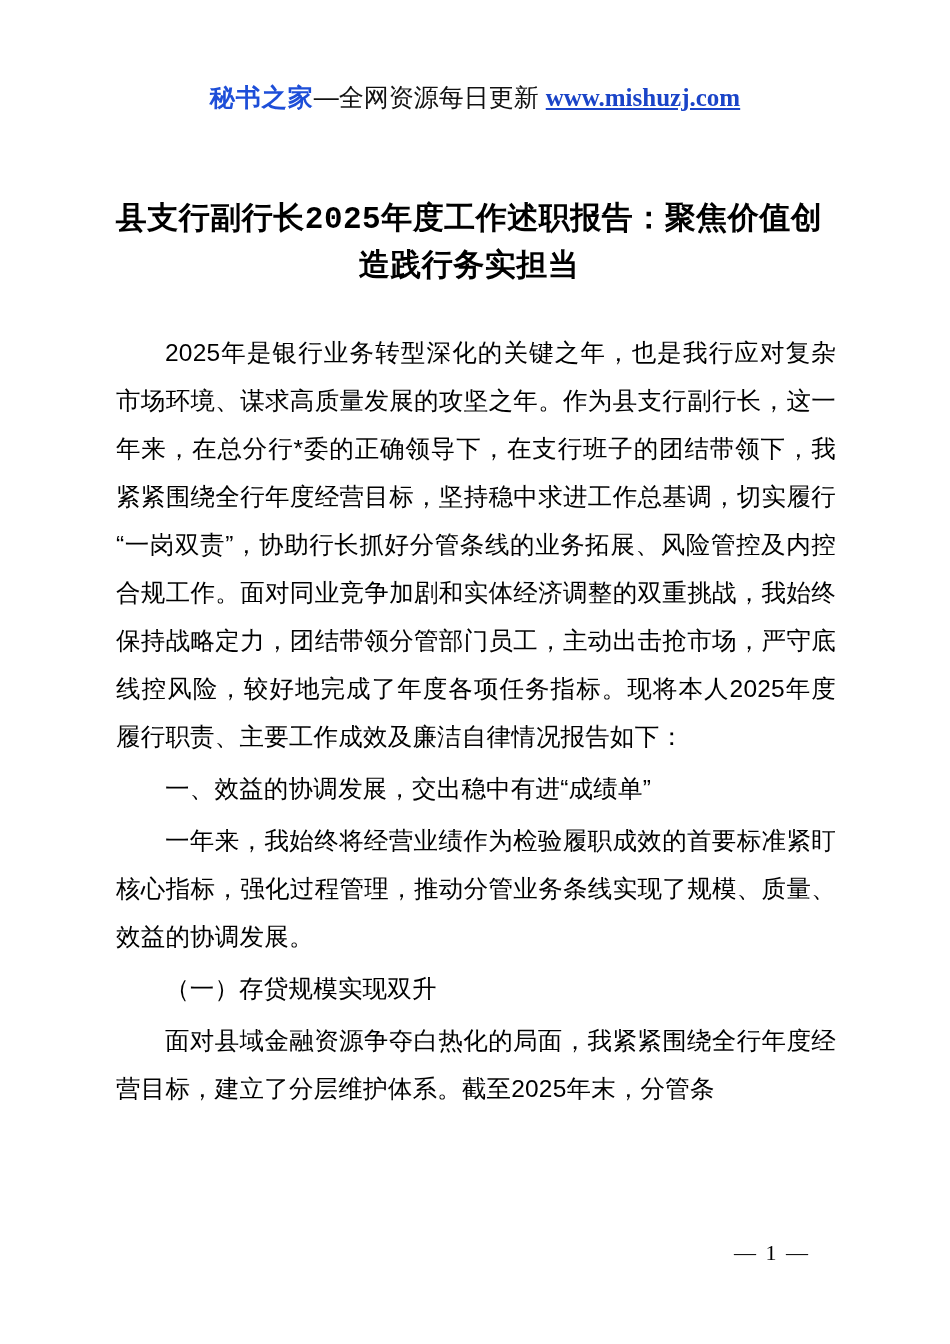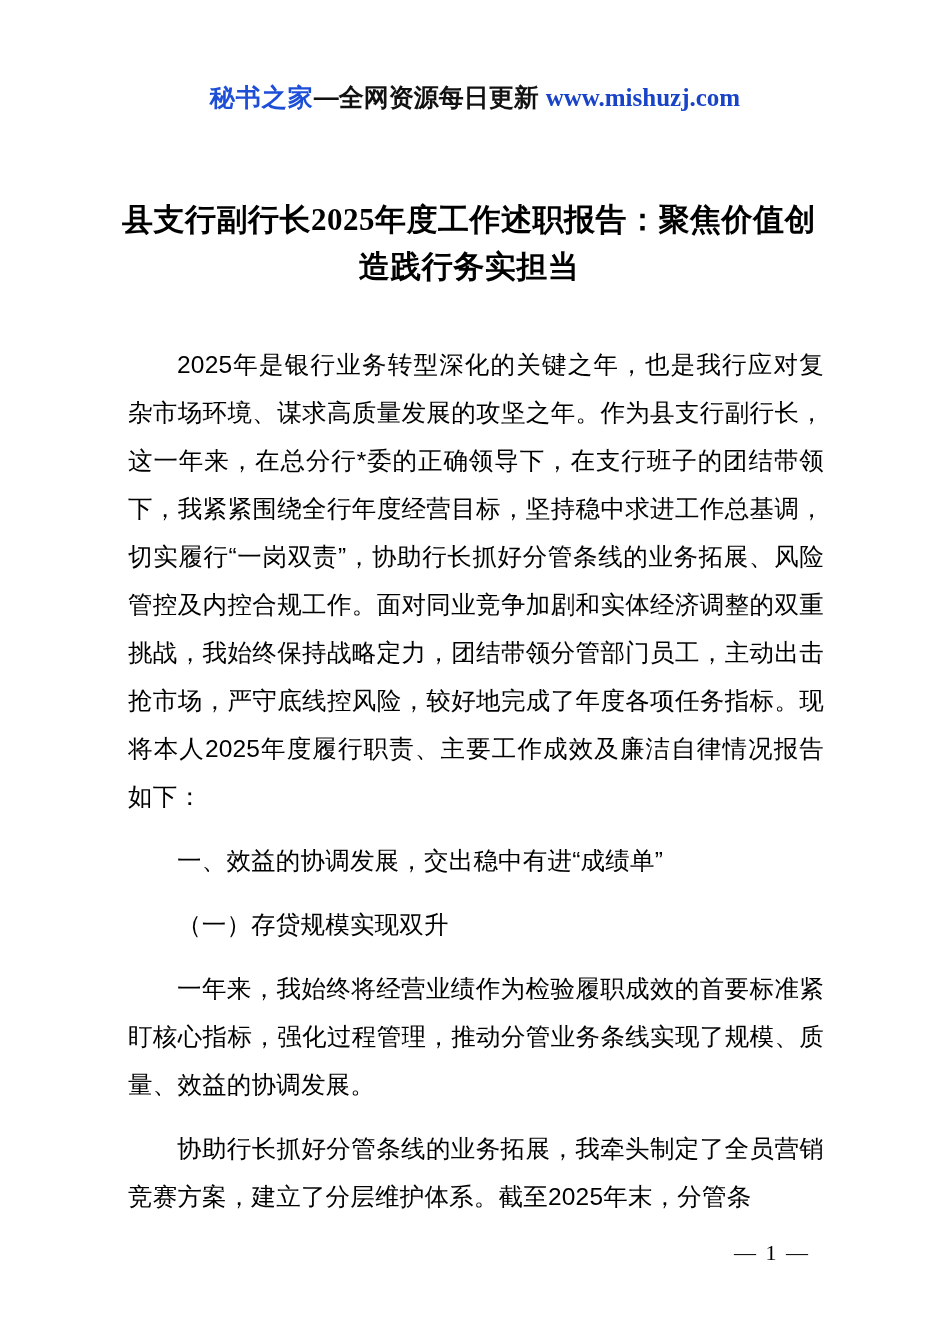--- a/index.html
+++ b/index.html
@@ -35,51 +35,52 @@
     line-height: 1.2;
     font-family: "Liberation Sans", "DejaVu Sans", sans-serif;
     font-weight: bold;
   }
   .site-header .brand {
     color: #1d4ed8;
     letter-spacing: 1px;
   }
   .site-header .tagline {
     color: #111111;
-    font-weight: bold;
+    font-weight: normal;
   }
   .site-header .url {
     color: #1a44c8;
     font-family: "Liberation Serif", "DejaVu Serif", serif;
     font-weight: bold;
+    text-decoration: underline;
   }
 
   
   .doc-title {
     position: absolute;
     left: 112px;
     right: 124px;
     top: 175px;
     text-align: center;
     font-size: 31px;
     font-weight: bold;
     line-height: 1.52;
     letter-spacing: 0.5px;
-    font-family: Liberation Serif, serif;
+    font-family: Liberation Mono, monospace;
   }
 
   
   .doc-body {
     position: absolute;
     left: 112px;
     right: 110px;
     top: 325px;
   }
   .doc-body p {
-    margin: 16px;
+    margin: 4px;
     font-size: 24.5px;
     line-height: 48px;
     text-align: justify;
     text-justify: inter-ideograph;
     text-indent: 2em;
     letter-spacing: 0.2px;
     font-family: "Liberation Sans", "DejaVu Sans", sans-serif;
   }
 
   
@@ -99,20 +100,20 @@
 
   <div class="site-header">
     <span class="brand">秘书之家</span><span class="tagline">—全网资源每日更新 </span><span class="url">www.mishuzj.com</span>
   </div>
 
   <h1 class="doc-title">县支行副行长2025年度工作述职报告：聚焦价值创造践行务实担当</h1>
 
   <div class="doc-body">
     <p>2025年是银行业务转型深化的关键之年，也是我行应对复杂市场环境、谋求高质量发展的攻坚之年。作为县支行副行长，这一年来，在总分行*委的正确领导下，在支行班子的团结带领下，我紧紧围绕全行年度经营目标，坚持稳中求进工作总基调，切实履行“一岗双责”，协助行长抓好分管条线的业务拓展、风险管控及内控合规工作。面对同业竞争加剧和实体经济调整的双重挑战，我始终保持战略定力，团结带领分管部门员工，主动出击抢市场，严守底线控风险，较好地完成了年度各项任务指标。现将本人2025年度履行职责、主要工作成效及廉洁自律情况报告如下：</p>
     <p>一、效益的协调发展，交出稳中有进“成绩单”</p>
+    <p>一年来，我始终将经营业绩作为检验履职成效的首要标准紧盯核心指标，强化过程管理，推动分管业务条线实现了规模、质量、效益的协调发展。</p>
     <p>（一）存贷规模实现双升</p>
-    <p>一年来，我始终将经营业绩作为检验履职成效的首要标准紧盯核心指标，强化过程管理，推动分管业务条线实现了规模、质量、效益的协调发展。</p>
-    <p>协助行长抓好分管条线的业务拓展，我牵头制定了全员营销竞赛方案，建立了分层维护体系。截至2025年末，分管条</p>
+    <p>面对县域金融资源争夺白热化的局面，我紧紧围绕全行年度经营目标，建立了分层维护体系。截至2025年末，分管条</p>
   </div>
 
   <div class="page-number">— 1 —</div>
 
 </div>
 
 </body></html>

